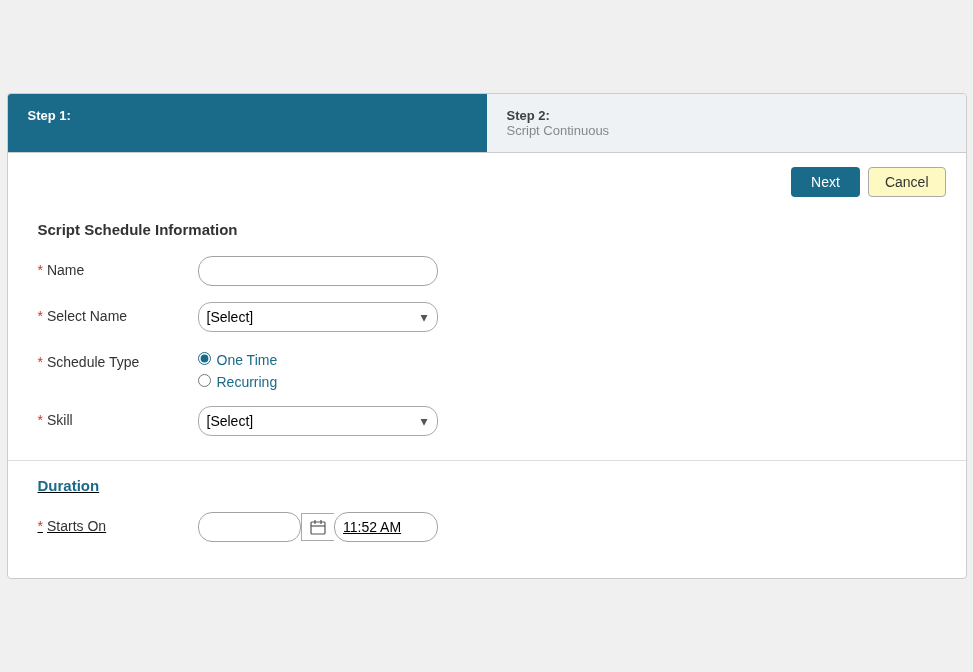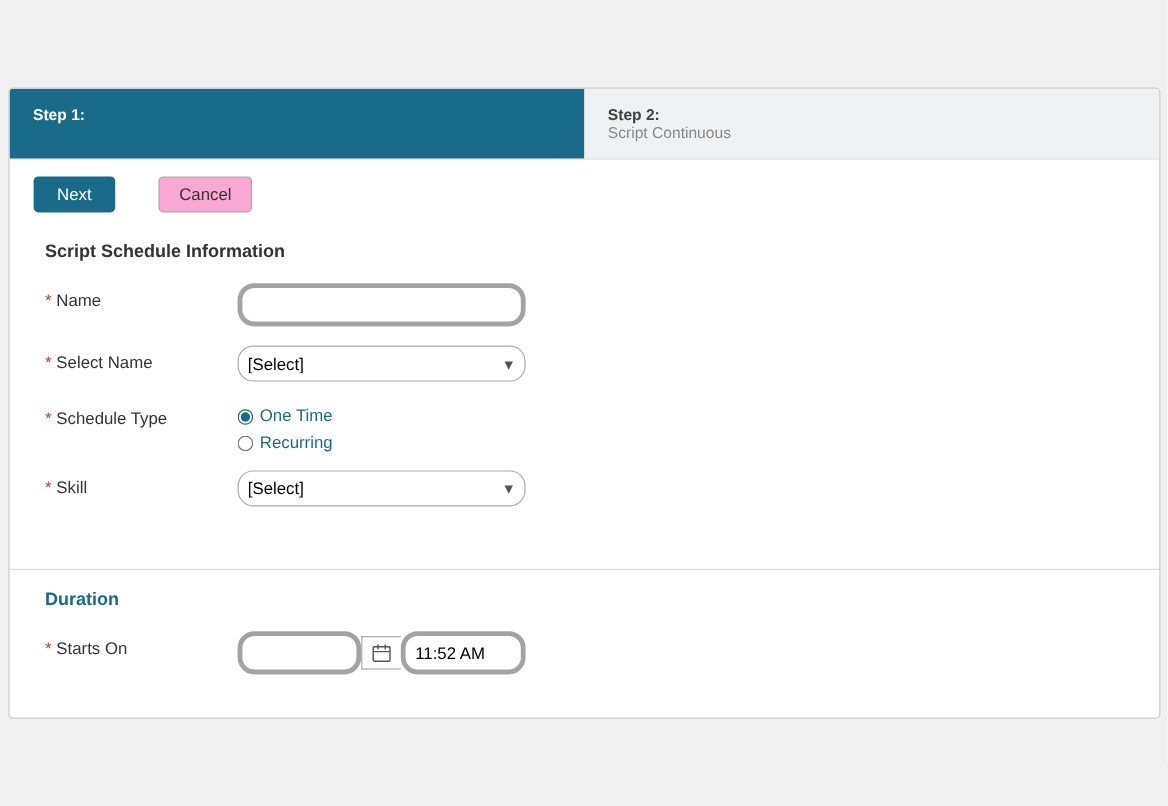--- a/index.html
+++ b/index.html
@@ -52,46 +52,46 @@
       color: #404040;
     }
     .step-tab.inactive .step-name {
       color: #888;
     }
 
     
     .toolbar {
       padding: 14px 20px;
       display: flex;
+      justify-content: flex-end;
       gap: 8px;
       background: #fff;
     }
     .btn-next {
       background: #1a6a8a;
       color: #fff;
       border: none;
       padding: 6px 20px;
       border-radius: 4px;
       cursor: pointer;
       font-size: 14px;
     }
     .btn-cancel {
-      background: #f9a8d4;
+      background: #fef9c3;
       color: #333;
       border: 1px solid #aaa;
       padding: 6px 16px;
       border-radius: 4px;
       cursor: pointer;
       font-size: 14px;
-      margin-left: 28px;
     }
 
     
     .form-section {
-      padding: 10px 30px 36px 30px;
+      padding: 10px 30px 8px 30px;
       border-bottom: 1px solid #ddd;
     }
     .section-title {
       font-size: 15px;
       font-weight: bold;
       color: #333;
       margin-bottom: 18px;
     }
     .form-row {
       display: flex;
@@ -111,21 +111,21 @@
       color: #c0392b;
       font-size: 14px;
     }
     .form-control {
       flex: 1;
       max-width: 240px;
     }
     input[type="text"] {
       width: 100%;
       padding: 6px 8px;
-      border: 4px solid #a3a3a3;
+      border: 1px solid #a3a3a3;
       border-radius: 14px;
       font-size: 14px;
     }
     select {
       width: 100%;
       padding: 6px 8px;
       border: 1px solid #aaa;
       border-radius: 13px;
       font-size: 14px;
       background: #fff;
@@ -148,34 +148,35 @@
 
     
     .radio-group {
       display: flex;
       flex-direction: column;
       gap: 6px;
       padding-top: 4px;
     }
     .radio-label {
       display: flex;
-      align-items: flex-end;
+      align-items: flex-start;
       gap: 6px;
       font-size: 14px;
       color: #1a6a8a;
       cursor: pointer;
     }
     .radio-label input[type="radio"] {
       accent-color: #1a6a8a;
       cursor: pointer;
     }
 
     
     .duration-section {
       padding: 16px 25px 20px 30px;
+      text-decoration: underline;
     }
     .duration-title {
       font-size: 15px;
       font-weight: bold;
       color: #1a6a8a;
       margin-bottom: 18px;
     }
 
     
     .starts-on-control {

